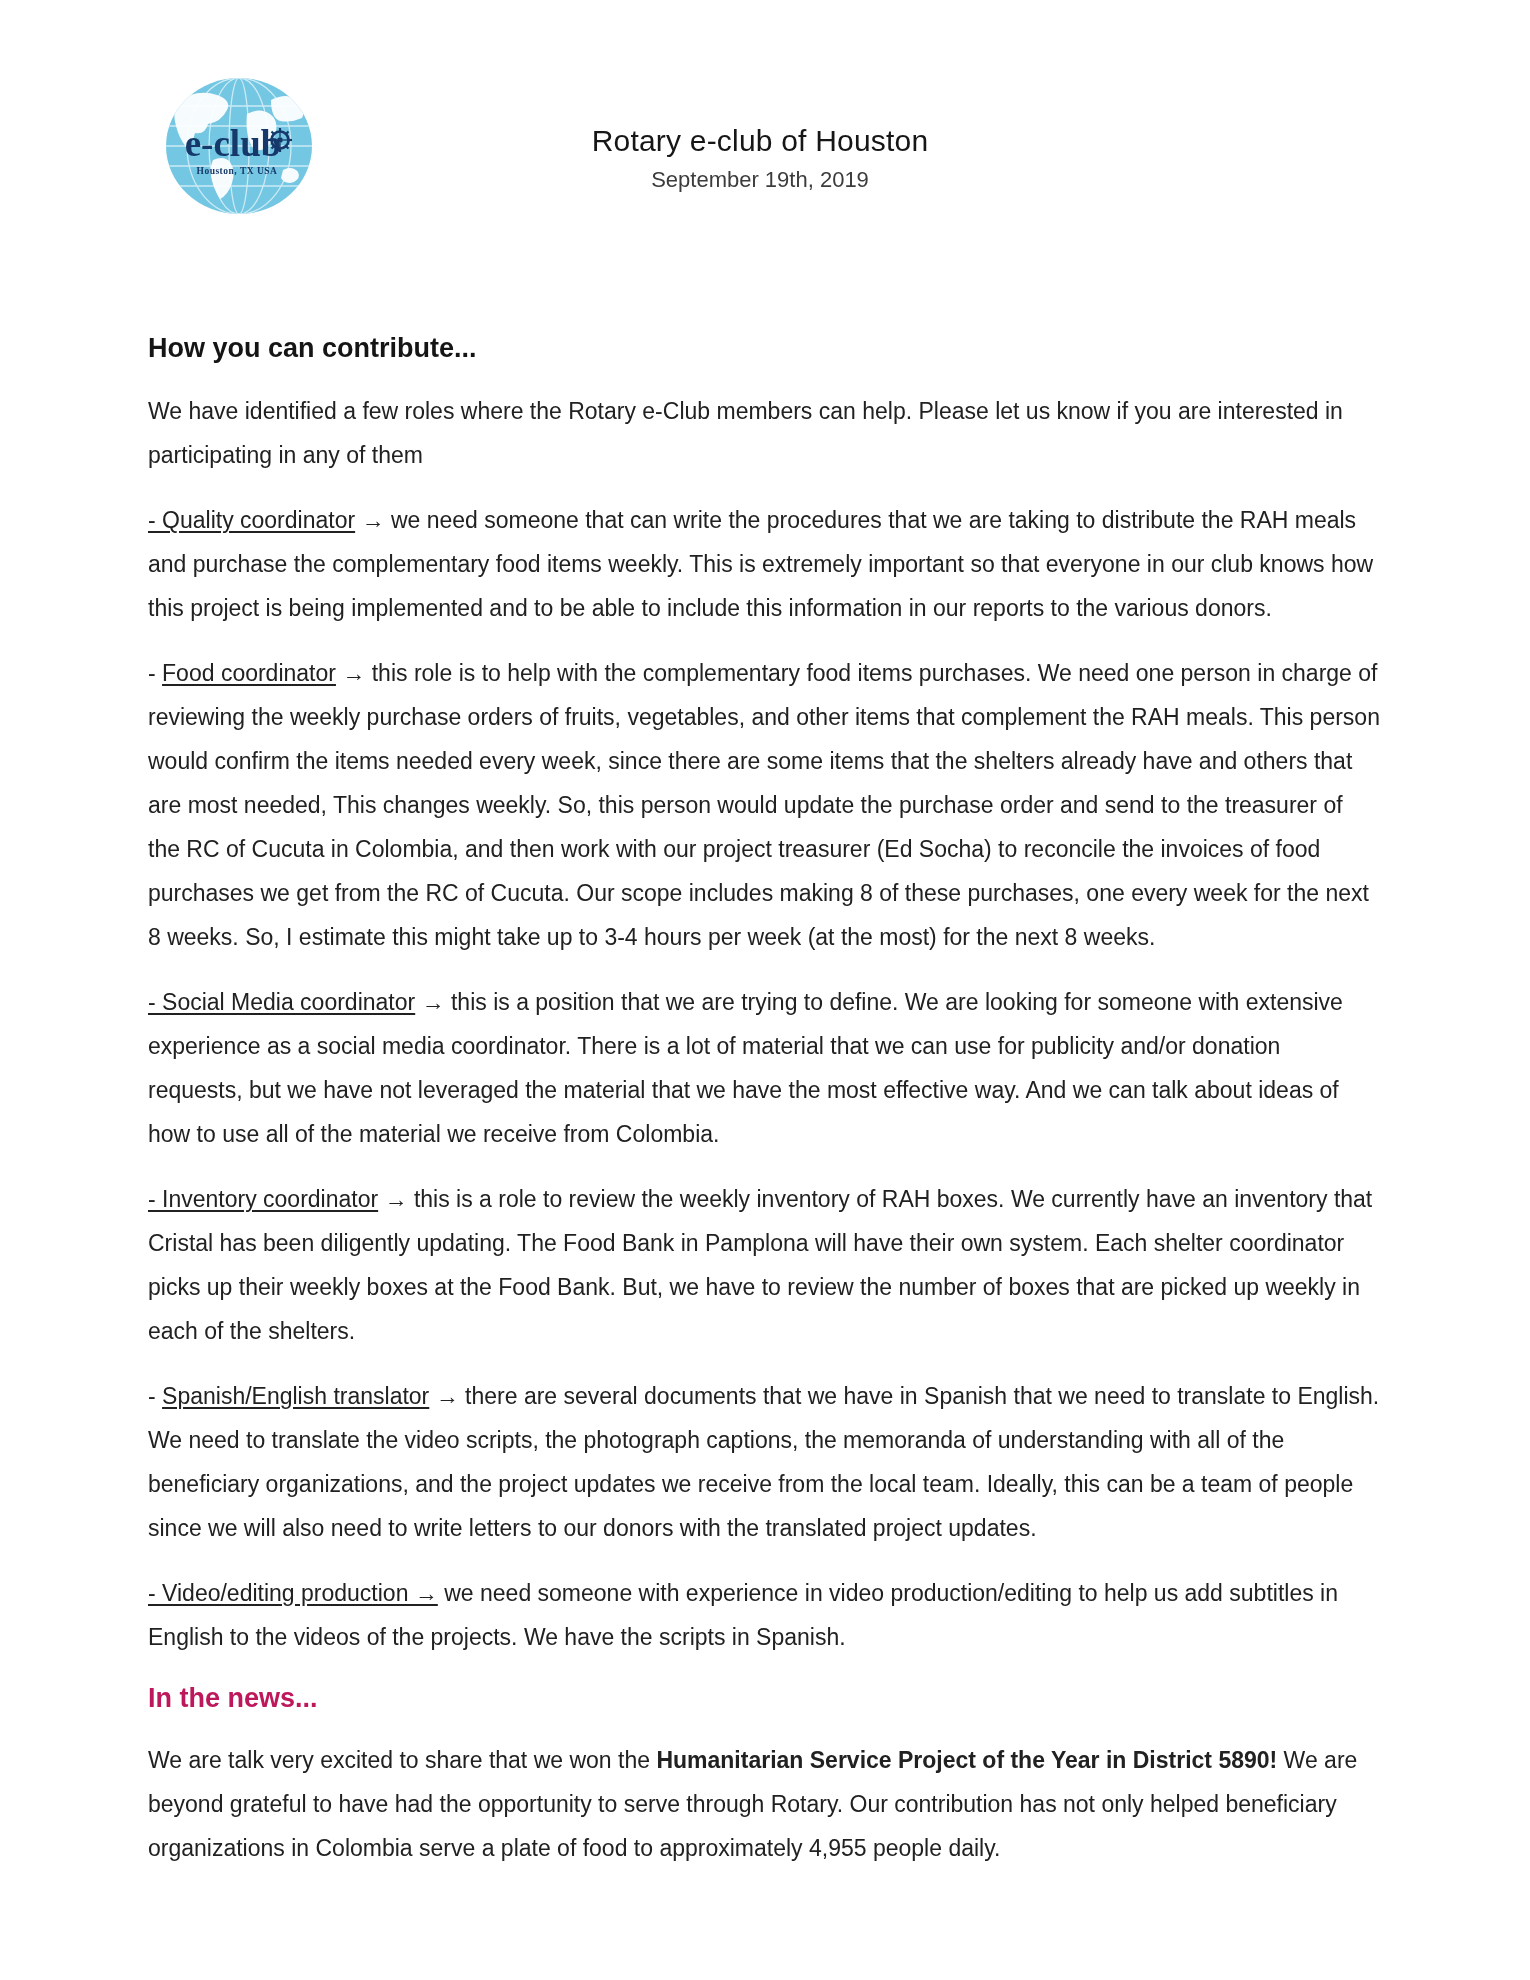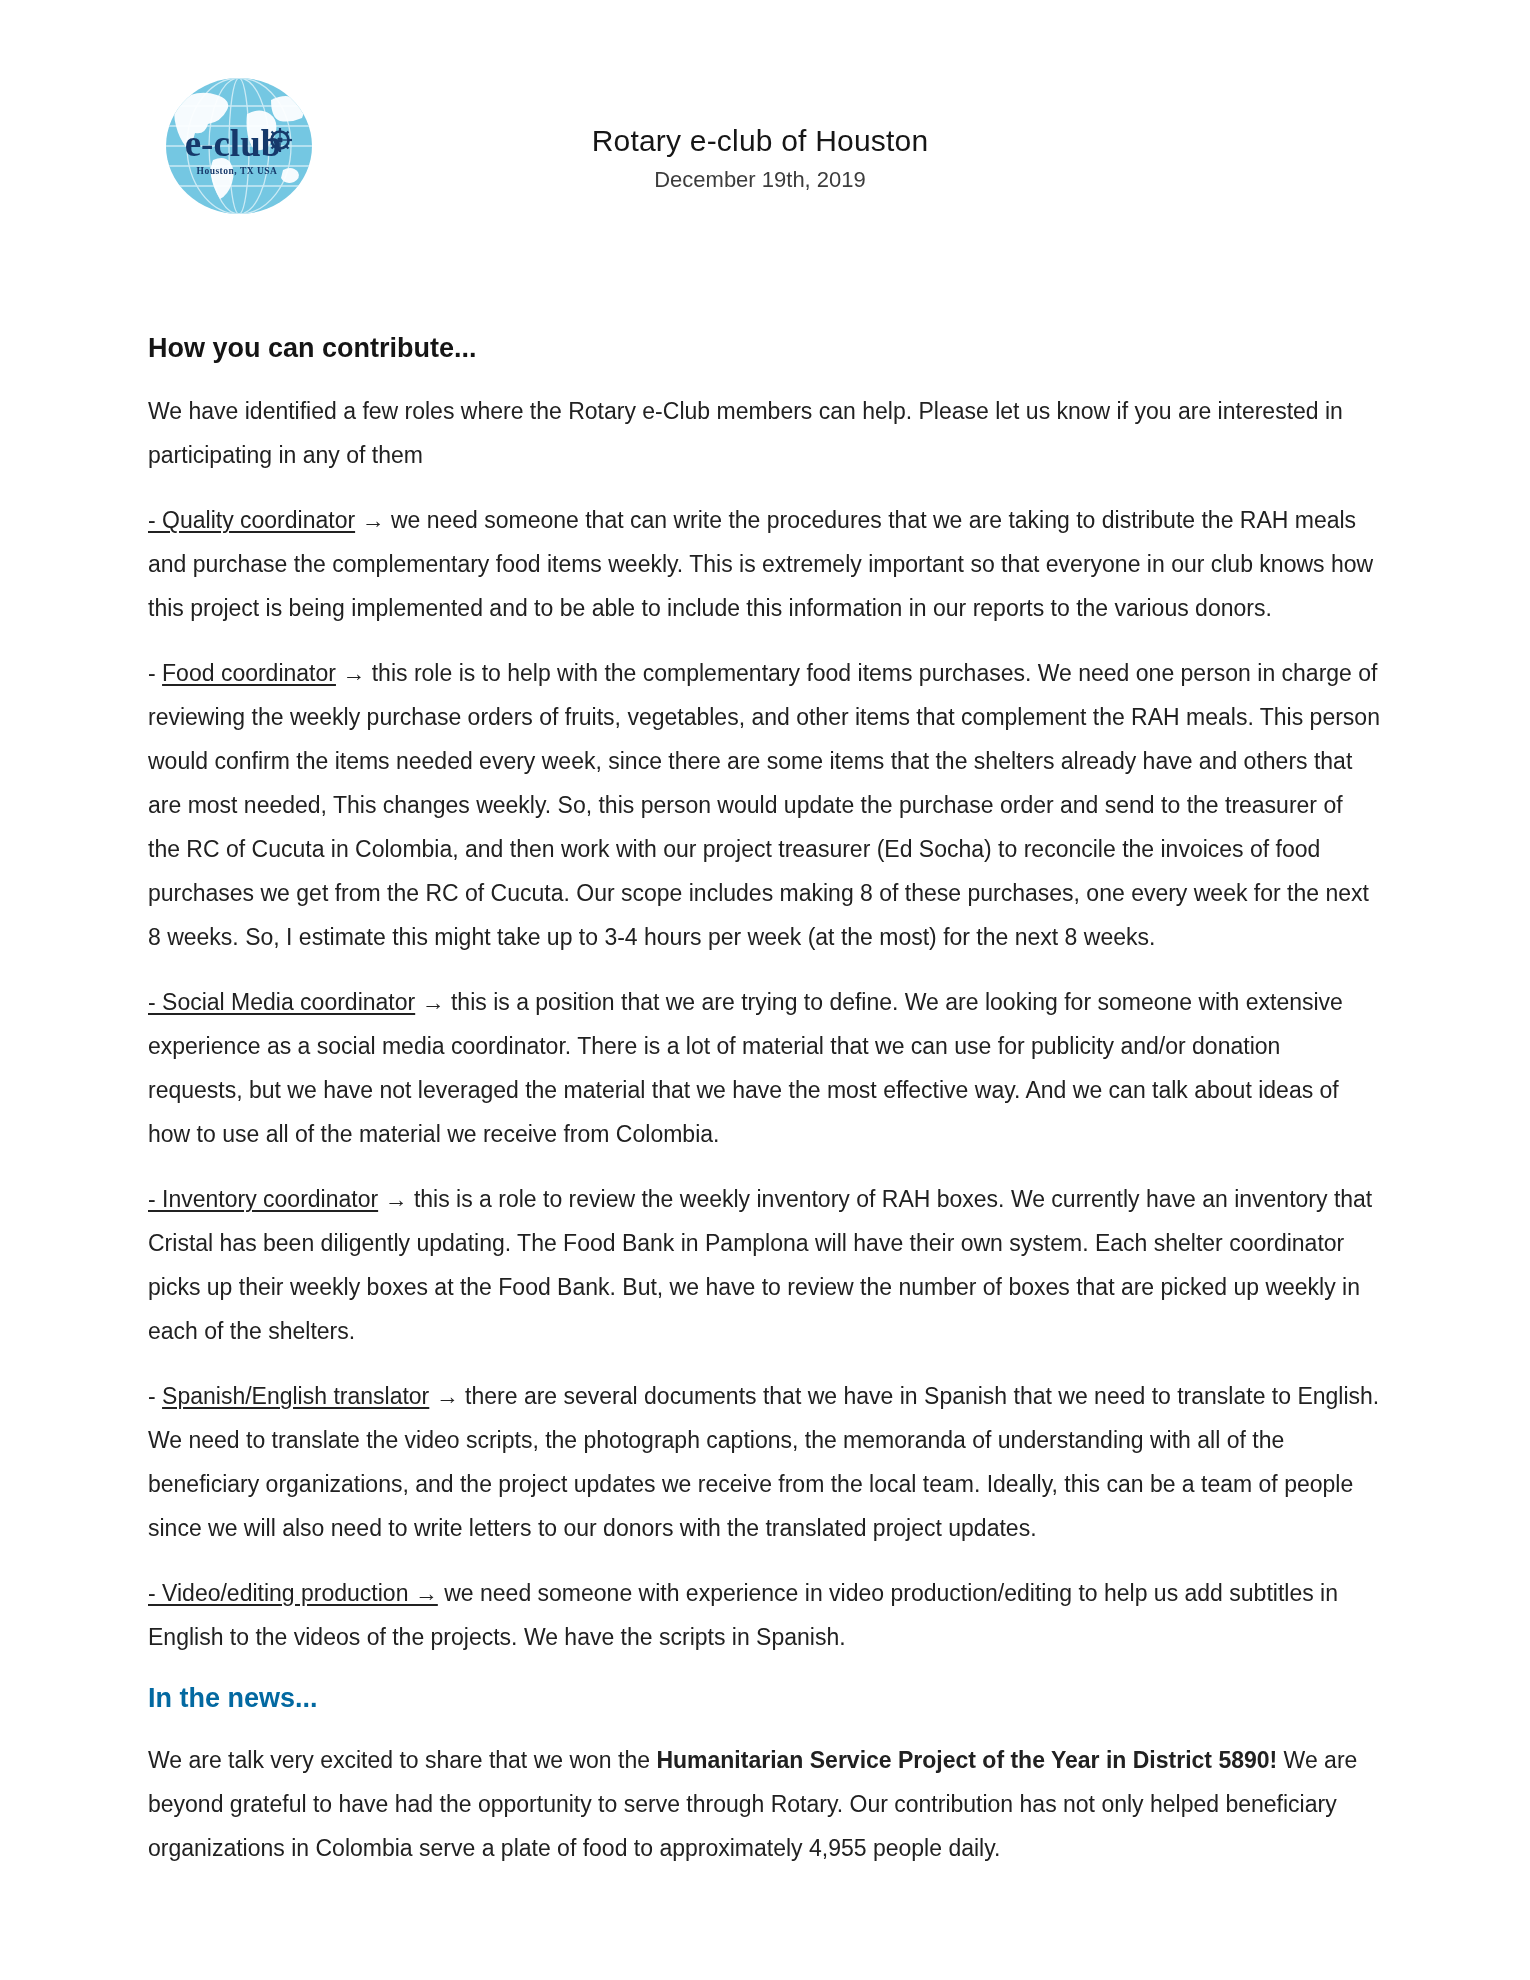--- a/index.html
+++ b/index.html
@@ -52,21 +52,21 @@
     margin-top: 18px;
   }
   .section-heading {
     font-size: 27px;
     line-height: 36px;
     font-weight: 700;
     color: #151515;
     margin: 0 0 23px 0;
   }
   .news-heading {
-    color: #0369a1;
+    color: #be185d;
     margin: 6px 0 22px 0;
   }
   .para {
     font-size: 23px;
     line-height: 44px;
     margin: 0 0 21px 0;
     color: #212121;
   }
   .u { text-decoration: underline; text-underline-offset: 3px; }
   .arrow { white-space: pre; }
@@ -122,21 +122,21 @@
           <line x1="-3" y1="0" x2="-8" y2="0"></line>
             <line x1="3" y1="0" x2="8" y2="0"></line>
         </g>
       </g>
       <text x="74" y="98" text-anchor="middle" font-family="'Liberation Serif', serif" font-weight="700" font-size="9.5" letter-spacing="0.5" fill="#16396b">Houston, TX USA</text>
     </svg>
   </div>
 
   <div class="titles">
     <div class="title-line">Rotary e-club of Houston</div>
-    <div class="doc-date">December 19th, 2019</div>
+    <div class="doc-date">September 19th, 2019</div>
   </div>
 
   <div class="content">
 
     <h1 class="section-heading">How you can contribute...</h1>
 
     <p class="para">We have identified a few roles where the Rotary e-Club members can help. Please let us know if you are interested in participating in any of them</p>
 
     <p class="para"><span></span><span class="u">- Quality coordinator</span><span class="arrow"> → </span><span>we need someone that can write the procedures that we are taking to distribute the RAH meals and purchase the complementary food items weekly. This is extremely important so that everyone in our club knows how this project is being implemented and to be able to include this information in our reports to the various donors.</span></p>
 

